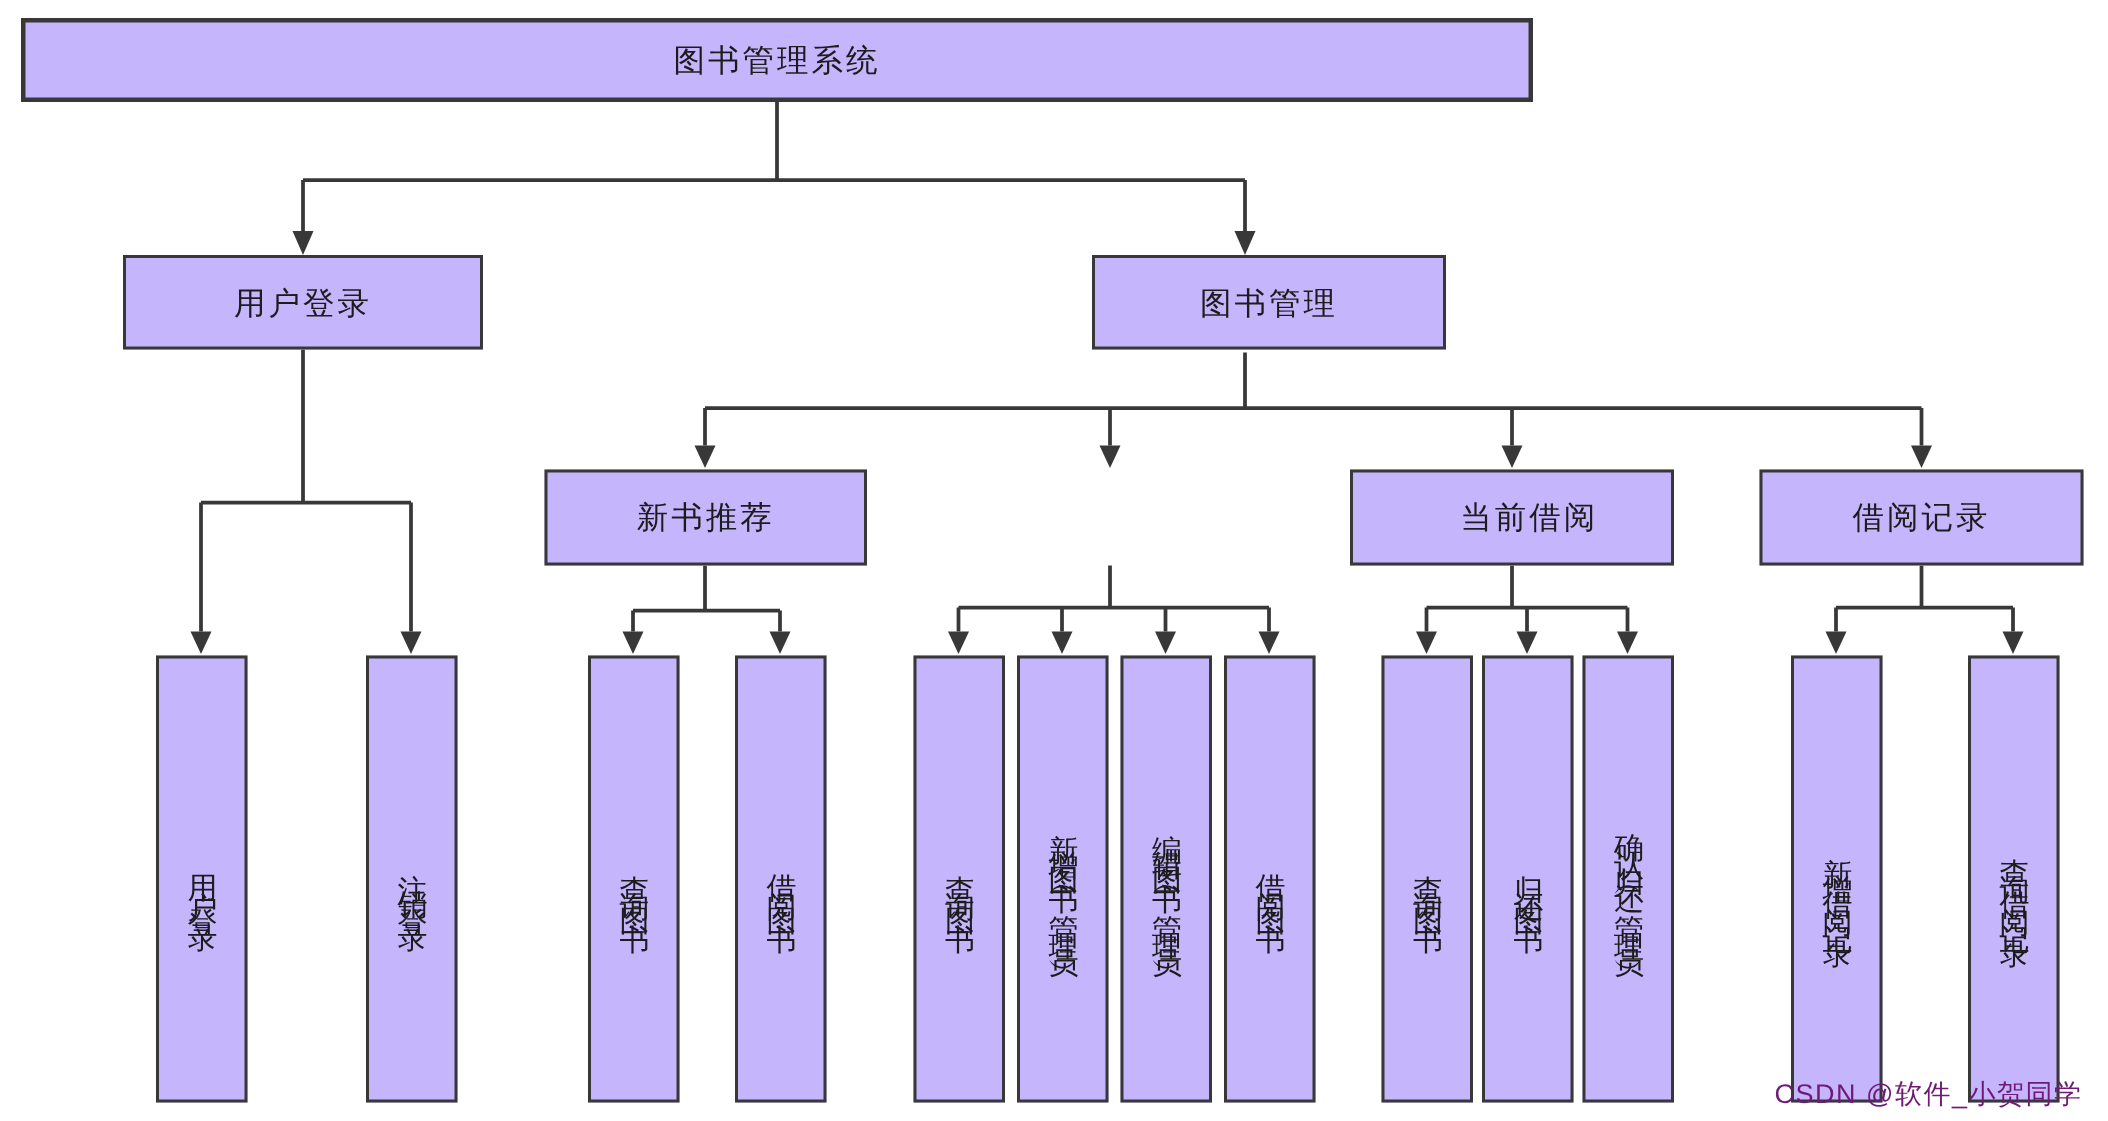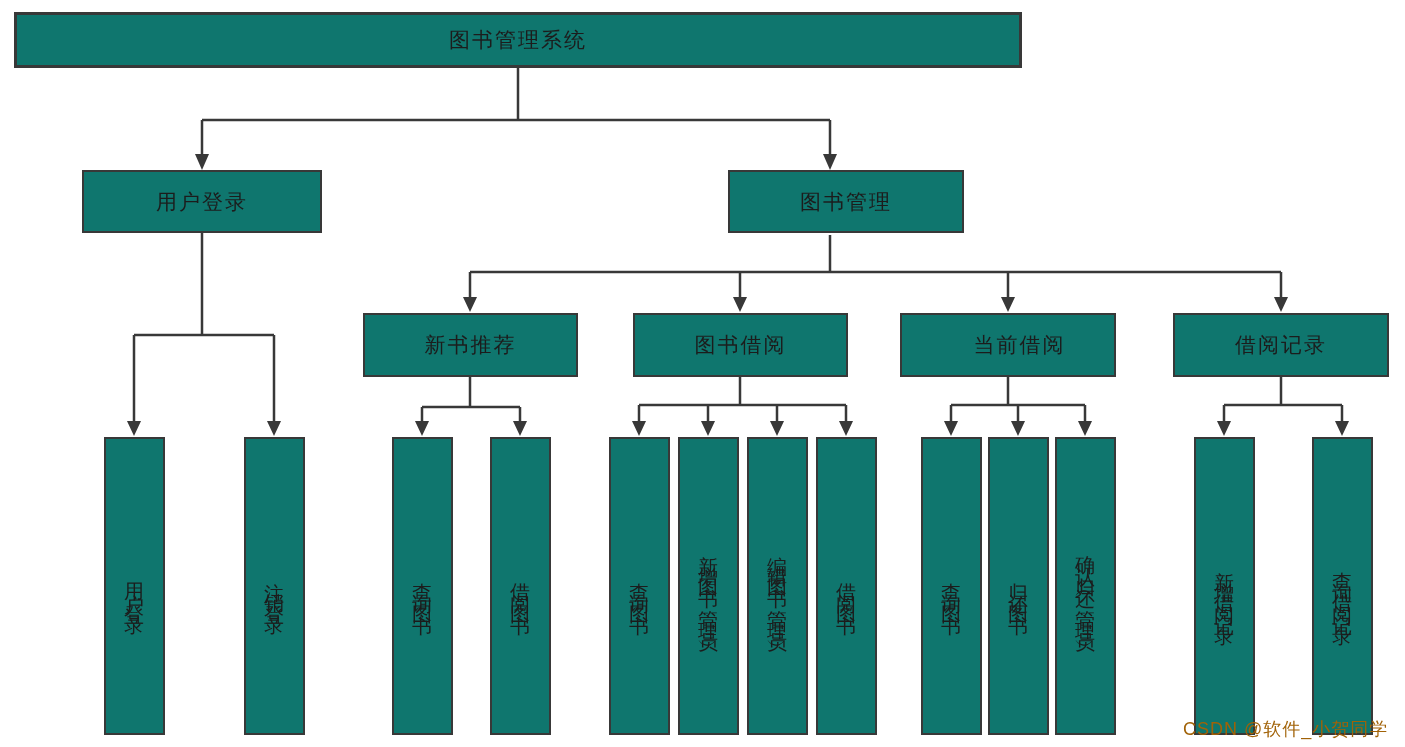--- a/index.html
+++ b/index.html
@@ -7,21 +7,21 @@
     position:relative;
     width:1405px;height:747px;
     background:#ffffff;
     font-family:"Liberation Sans","DejaVu Sans",sans-serif;
     color:#1f1f1f;
     overflow:hidden;
   }
   #wires{position:absolute;left:0;top:0;width:1405px;height:747px;}
   .box{
     position:absolute;
-    background:#0f766e;
+    background:#c4b5fd;
     border:3px solid #383838;
     box-sizing:border-box;
     display:flex;
     align-items:center;
     justify-content:center;
     font-size:21px;
     letter-spacing:2px;
     color:#1c1c1c;
     z-index:2;
   }
@@ -34,21 +34,21 @@
     letter-spacing:11px;
     font-size:20px;
     line-height:1;
     padding-top:6px;
   }
   .watermark{
     position:absolute;
     left:1183px;top:717px;
     font-size:18px;
     letter-spacing:1px;
-    color:#a16207;
+    color:#701a75;
     z-index:5;
     white-space:nowrap;
   }
   .stroke{stroke:#383838;stroke-width:2.5;fill:none;}
   .head{fill:#383838;stroke:none;}
 </style>
 </head>
 <body>
 
 <div id="canvas">
@@ -102,21 +102,20 @@
       <polygon class="head" points="1335,421 1349,421 1342,436"></polygon>
     </g>
   </svg>
 
   <div class="box root" style="left:14px;top:12px;width:1008px;height:56px;">图书管理系统</div>
 
   <div class="box lvl" style="left:82px;top:170px;width:240px;height:63px;">用户登录</div>
   <div class="box lvl" style="left:712px;top:170px;width:236px;height:63px;margin-left:16px;">图书管理</div>
 
   <div class="box lvl" style="left:363px;top:313px;width:215px;height:64px;">新书推荐</div>
-  <div class="box lvl" style="left:633px;top:313px;width:215px;height:64px;">图书借阅</div>
   <div class="box lvl" style="left:900px;top:313px;width:216px;height:64px;padding-left:23px;">当前借阅</div>
   <div class="box lvl" style="left:1173px;top:313px;width:216px;height:64px;">借阅记录</div>
 
   <div class="box vbox" style="left:104px;top:437px;width:61px;height:298px;">用户登录</div>
   <div class="box vbox" style="left:244px;top:437px;width:61px;height:298px;">注销登录</div>
 
   <div class="box vbox" style="left:392px;top:437px;width:61px;height:298px;">查询图书</div>
   <div class="box vbox" style="left:490px;top:437px;width:61px;height:298px;">借阅图书</div>
 
   <div class="box vbox" style="left:609px;top:437px;width:61px;height:298px;">查询图书</div>

